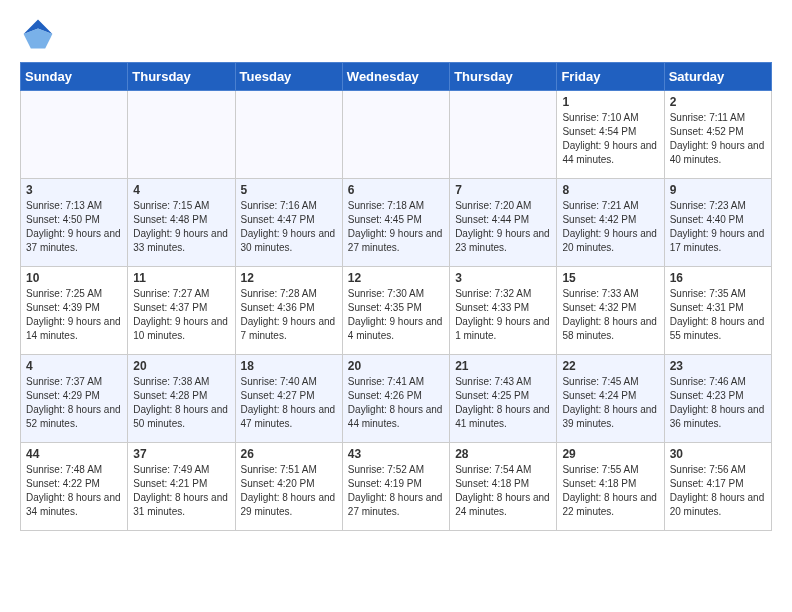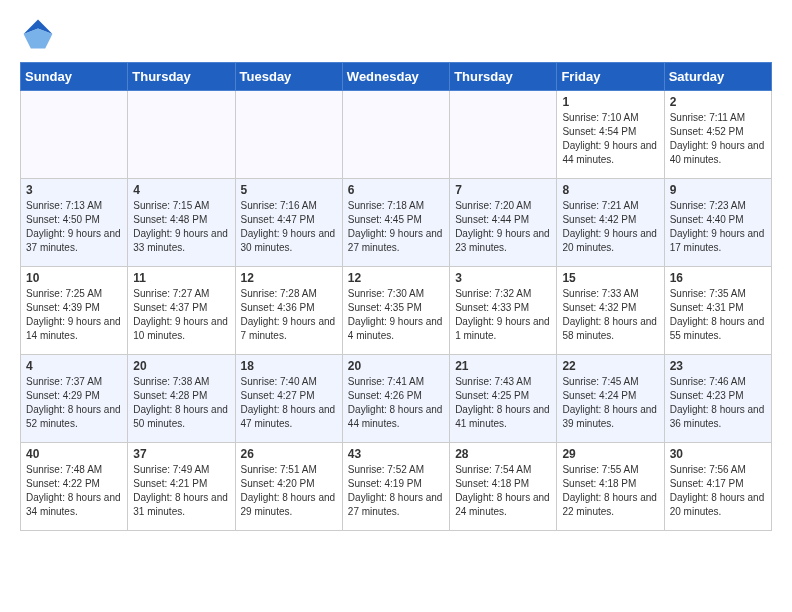--- a/index.html
+++ b/index.html
@@ -169,21 +169,21 @@
         <tr>
           <td><span class="day-number">4</span><span class="day-info">Sunrise: 7:37 AM<br>Sunset: 4:29 PM<br>Daylight: 8 hours and 52 minutes.</span></td>
           <td><span class="day-number">20</span><span class="day-info">Sunrise: 7:38 AM<br>Sunset: 4:28 PM<br>Daylight: 8 hours and 50 minutes.</span></td>
           <td><span class="day-number">18</span><span class="day-info">Sunrise: 7:40 AM<br>Sunset: 4:27 PM<br>Daylight: 8 hours and 47 minutes.</span></td>
           <td><span class="day-number">20</span><span class="day-info">Sunrise: 7:41 AM<br>Sunset: 4:26 PM<br>Daylight: 8 hours and 44 minutes.</span></td>
           <td><span class="day-number">21</span><span class="day-info">Sunrise: 7:43 AM<br>Sunset: 4:25 PM<br>Daylight: 8 hours and 41 minutes.</span></td>
           <td><span class="day-number">22</span><span class="day-info">Sunrise: 7:45 AM<br>Sunset: 4:24 PM<br>Daylight: 8 hours and 39 minutes.</span></td>
           <td><span class="day-number">23</span><span class="day-info">Sunrise: 7:46 AM<br>Sunset: 4:23 PM<br>Daylight: 8 hours and 36 minutes.</span></td>
         </tr>
         <tr>
-          <td><span class="day-number">40</span><span class="day-info">Sunrise: 7:48 AM<br>Sunset: 4:22 PM<br>Daylight: 8 hours and 34 minutes.</span></td>
+          <td><span class="day-number">44</span><span class="day-info">Sunrise: 7:48 AM<br>Sunset: 4:22 PM<br>Daylight: 8 hours and 34 minutes.</span></td>
           <td><span class="day-number">37</span><span class="day-info">Sunrise: 7:49 AM<br>Sunset: 4:21 PM<br>Daylight: 8 hours and 31 minutes.</span></td>
           <td><span class="day-number">26</span><span class="day-info">Sunrise: 7:51 AM<br>Sunset: 4:20 PM<br>Daylight: 8 hours and 29 minutes.</span></td>
           <td><span class="day-number">43</span><span class="day-info">Sunrise: 7:52 AM<br>Sunset: 4:19 PM<br>Daylight: 8 hours and 27 minutes.</span></td>
           <td><span class="day-number">28</span><span class="day-info">Sunrise: 7:54 AM<br>Sunset: 4:18 PM<br>Daylight: 8 hours and 24 minutes.</span></td>
           <td><span class="day-number">29</span><span class="day-info">Sunrise: 7:55 AM<br>Sunset: 4:18 PM<br>Daylight: 8 hours and 22 minutes.</span></td>
           <td><span class="day-number">30</span><span class="day-info">Sunrise: 7:56 AM<br>Sunset: 4:17 PM<br>Daylight: 8 hours and 20 minutes.</span></td>
         </tr>
       </tbody>
   </table>
 </div>

